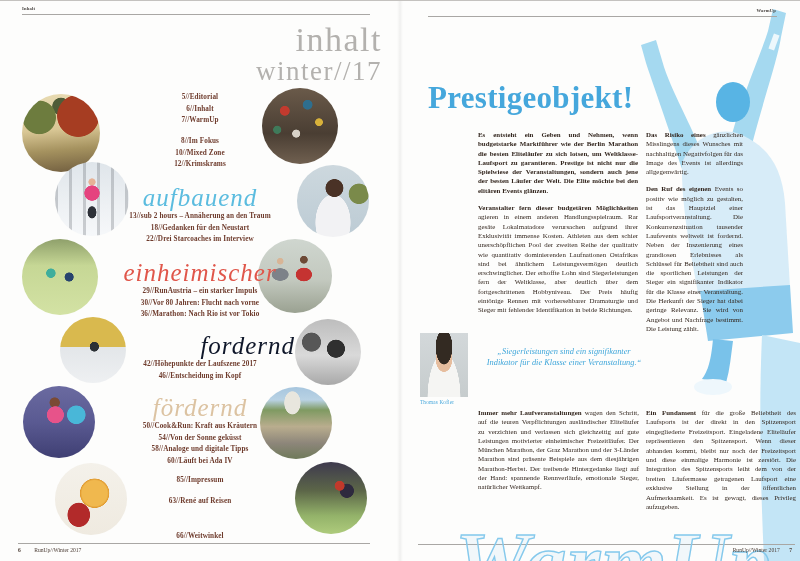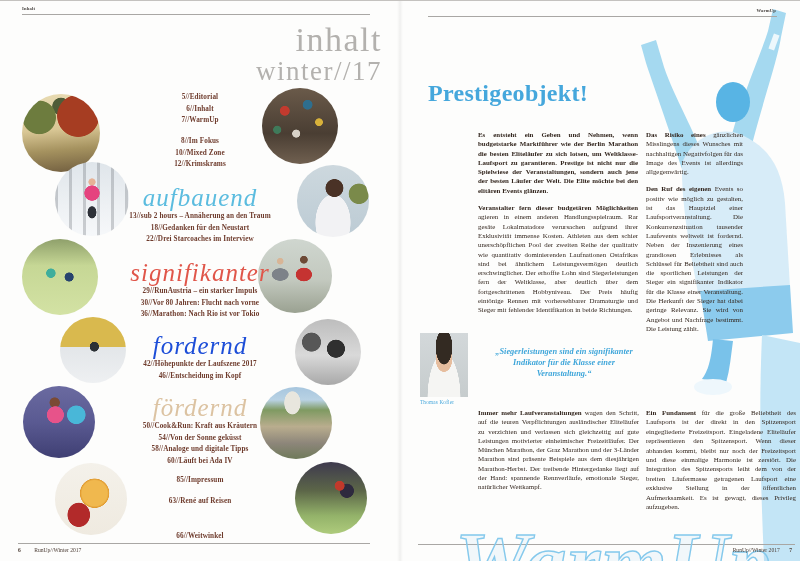--- a/index.html
+++ b/index.html
@@ -15,21 +15,21 @@
 
   
   .toc-title{position:absolute; left:170px; top:22px; width:212px; text-align:right;
     color:#b3b1ae; line-height:1.02; letter-spacing:1.5px;}
   .toc-title .l1{font-size:34px;}
   .toc-title .l2{font-size:27px;}
 
   .toc-group{position:absolute; left:105px; width:190px; text-align:center;}
   .toc-item{font-size:7.2px; line-height:11.7px; color:#6e3b2c; letter-spacing:0.1px;font-weight:bold;}
   .sec-head{font-style:italic; font-weight:normal; font-size:25px; line-height:26px; letter-spacing:1px;}
-  .sec-blue{color:#5bbcdf;} .sec-red{color:#e0564a;} .sec-green{color:#1d4ed8;} .sec-tan{color:#dcc3a2;}
+  .sec-blue{color:#5bbcdf;} .sec-red{color:#e0564a;} .sec-green{color:#0f172a;text-align:right;} .sec-tan{color:#dcc3a2;}
   .g0{top:91px;} .g1{top:135px;} .g2{top:184px;} .g3{top:259px;} .g4{top:332px;}
   .g5{top:394px;} .g6{top:474px;} .g7{top:495px;} .g8{top:530px;}
 
   .ph{position:absolute; border-radius:50%;}
   .ph-autumn{left:22px; top:93px; width:78px; height:78px; background:
     radial-gradient(circle at 72% 28%, #a63d22 0 26%, rgba(0,0,0,0) 27%),
     radial-gradient(circle at 22% 30%, #6d7c3e 0 20%, rgba(0,0,0,0) 21%),
     radial-gradient(circle at 50% 16%, #4f5c38 0 11%, rgba(0,0,0,0) 12%),
     linear-gradient(175deg, #e9dcb4 0%, #d9c795 45%, #a5925f 70%, #6f5c3e 100%);}
   .ph-snowpink{left:55px; top:161px; width:74px; height:74px; background:
@@ -82,31 +82,31 @@
   .ph-trail{left:295px; top:461px; width:72px; height:72px; background:
     radial-gradient(circle at 62% 33%, #c0392b 0 7%, rgba(0,0,0,0) 8%),
     radial-gradient(circle at 72% 40%, #2e2a3e 0 10%, rgba(0,0,0,0) 11%),
     linear-gradient(180deg, #3e3a4e 0%, #5c6648 40%, #94b36a 75%, #aecb7c 100%);}
 
   .footer{position:absolute; font-size:5.6px; color:#4a3b33; z-index:4;}
   .footer .num{font-weight:bold;}
 
   
   .runner-svg{position:absolute; left:612px; top:0; width:188px; height:560px; z-index:0;}
-  .headline{position:absolute; left:428px; top:79px; font-size:24px; font-weight:bold;
+  .headline{position:absolute; left:428px; top:79px; font-size:31px; font-weight:bold;
     color:#45a7dc; z-index:2; letter-spacing:0.3px;}
   .body-col{position:absolute; z-index:2; font-size:6.9px; line-height:9.3px;
     color:#33261e; text-align:justify;}
   .col1{left:478px; top:129px; width:160px;}
   .col2{left:646px; top:129px; width:97px;}
   .body-col p{margin:0 0 8px 0;}
   .lead{font-weight:bold;}
   .bold-par{font-weight:bold;}
   .pull-quote{position:absolute; left:486px; top:345px; width:156px; z-index:2;
-    font-size:8.4px; line-height:11px; font-style:italic; font-weight:bold;
+    font-size:8.4px; line-height:11px; font-style:italic; font-weight:normal;
     color:#3fa6da; text-align:center;}
   .portrait{position:absolute; left:420px; top:332px; width:48px; height:64px; z-index:2; background:
     radial-gradient(ellipse at 50% 22%, #332a22 0 24%, rgba(0,0,0,0) 25%),
     radial-gradient(ellipse at 50% 40%, #e6bd9e 0 24%, rgba(0,0,0,0) 25%),
     radial-gradient(ellipse at 50% 102%, #f5f5f3 0 48%, rgba(0,0,0,0) 49%),
     linear-gradient(180deg, #d3d8da 0%, #c6cccd 100%);}
   .portrait-caption{position:absolute; left:420px; top:398px; width:70px; z-index:2;
     font-size:5.2px; color:#45a7dc; letter-spacing:0.2px;}
   .col1-last{left:478px; top:407px; width:161px;}
   .col2-last{left:646px; top:407px; width:150px; line-height:9.4px;}
@@ -152,21 +152,21 @@
     <div class="toc-item">10//Mixed Zone</div>
     <div class="toc-item">12//Krimskrams</div>
   </div>
   <div class="toc-group g2">
     <div class="sec-head sec-blue">aufbauend</div>
     <div class="toc-item">13//sub 2 hours – Annäherung an den Traum</div>
     <div class="toc-item">18//Gedanken für den Neustart</div>
     <div class="toc-item">22//Drei Starcoaches im Interview</div>
   </div>
   <div class="toc-group g3">
-    <div class="sec-head sec-red">signifikanter</div>
+    <div class="sec-head sec-red">einheimischer</div>
     <div class="toc-item">29//RunAustria – ein starker Impuls</div>
     <div class="toc-item">30//Vor 80 Jahren: Flucht nach vorne</div>
     <div class="toc-item">36//Marathon: Nach Rio ist vor Tokio</div>
   </div>
   <div class="toc-group g4">
     <div class="sec-head sec-green">fordernd</div>
     <div class="toc-item">42//Höhepunkte der Laufszene 2017</div>
     <div class="toc-item">46//Entscheidung im Kopf</div>
   </div>
   <div class="toc-group g5">

